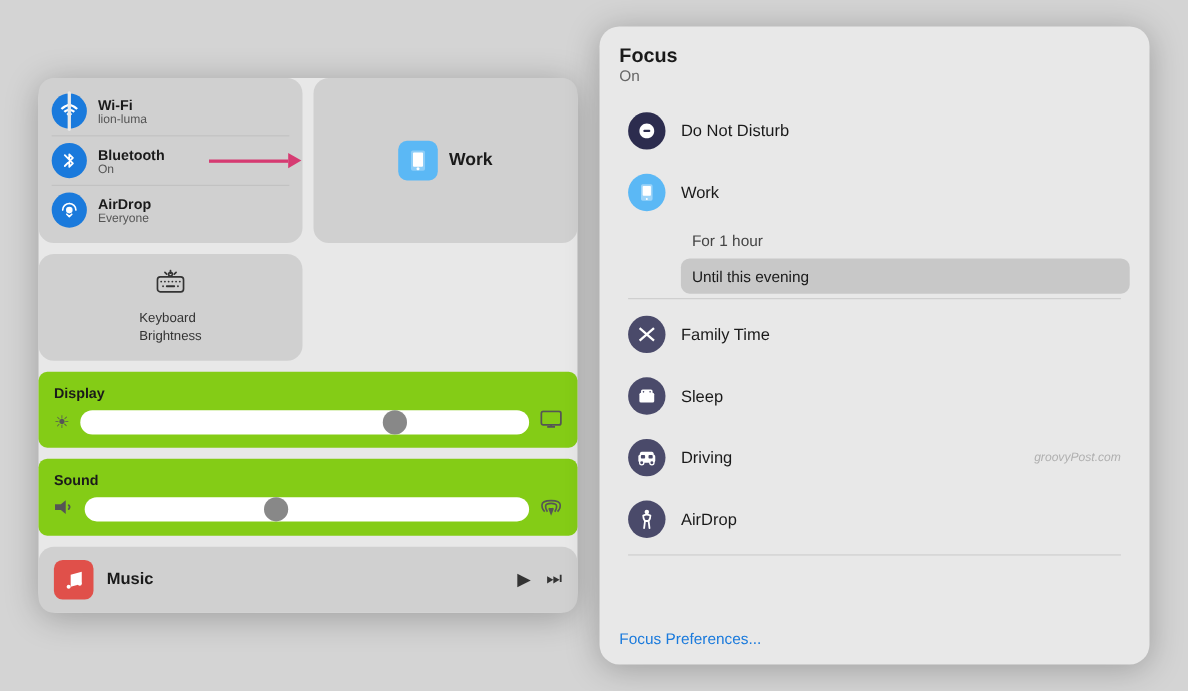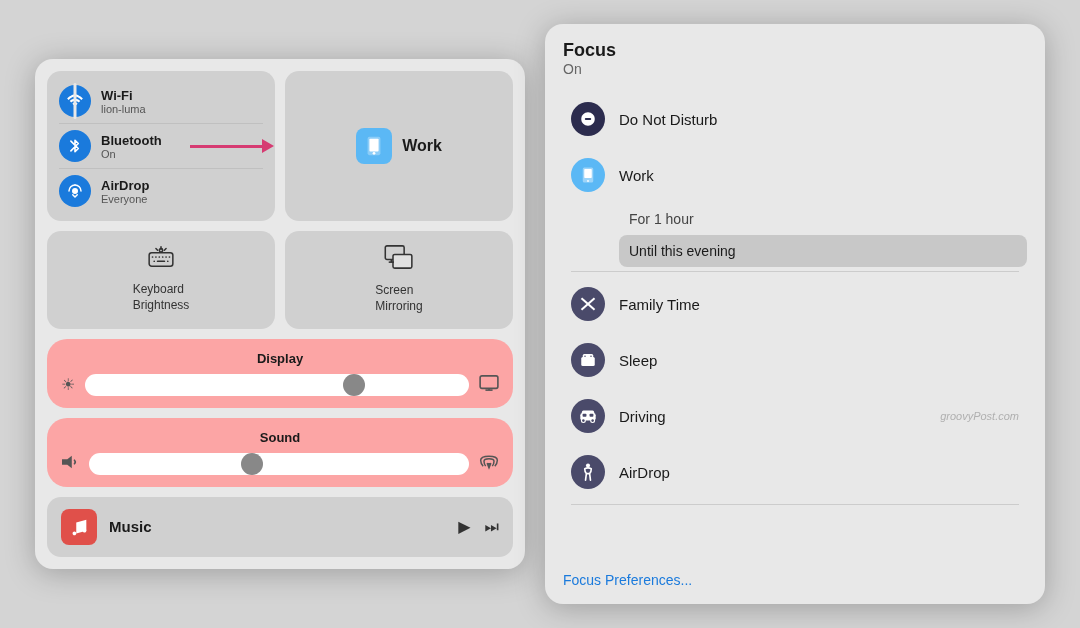--- a/index.html
+++ b/index.html
@@ -12,21 +12,20 @@
       align-items: center;
       justify-content: center;
       gap: 20px;
       overflow: hidden;
     }
 
     
     .control-center {
       background: #e8e8e8;
       border-radius: 18px;
-      padding: 12px;
       width: 490px;
       display: flex;
       flex-direction: column;
       gap: 10px;
       box-shadow: 0 4px 30px rgba(0,0,0,0.25);
     }
 
     .top-grid {
       display: grid;
       grid-template-columns: 1fr 1fr;
@@ -128,24 +127,23 @@
 
     .small-tile-label {
       font-size: 12px;
       font-weight: 500;
       color: #333;
       line-height: 1.3;
     }
 
     
     .slider-section {
-      background: #fca5a5;
-      border-radius: 20px;
+      background: #84cc16;
+      border-radius: 8px;
       padding: 12px 14px;
-      text-align: center;
     }
 
     .slider-title {
       font-size: 13px;
       font-weight: 600;
       color: #1a1a1a;
       margin-bottom: 8px;
     }
 
     .slider-row {
@@ -457,31 +455,20 @@
           <line x1="24" y1="18" x2="24" y2="18" stroke="#333" stroke-width="2" stroke-linecap="round"></line>
 
           <line x1="16" y1="1" x2="16" y2="4" stroke-linecap="round"></line>
           <line x1="22" y1="3" x2="20" y2="5" stroke-linecap="round"></line>
           <line x1="10" y1="3" x2="12" y2="5" stroke-linecap="round"></line>
           <circle cx="16" cy="5" r="2"></circle>
         </svg>
       </div>
       <span class="small-tile-label">Keyboard<br>Brightness</span>
     </div>
-    <div class="small-tile">
-      <div class="small-tile-icon">
-        <svg width="30" height="24" viewBox="0 0 34 28" fill="none" stroke="#333" stroke-width="1.8">
-          <rect x="1" y="1" width="22" height="16" rx="2"></rect>
-          <rect x="10" y="11" width="22" height="16" rx="2" fill="#e0e0e0" stroke="#333"></rect>
-          <line x1="8" y1="17" x2="8" y2="20"></line>
-          <line x1="5" y1="20" x2="11" y2="20"></line>
-        </svg>
-      </div>
-      <span class="small-tile-label">Screen<br>Mirroring</span>
-    </div>
   </div>
 
   <div class="slider-section">
     <div class="slider-title">Display</div>
     <div class="slider-row">
       <span class="slider-icon">☀</span>
       <div class="slider-track" style="position:relative;">
         <div class="slider-thumb" style="left: calc(70% - 11px);"></div>
       </div>
       <span class="slider-end-icon">

